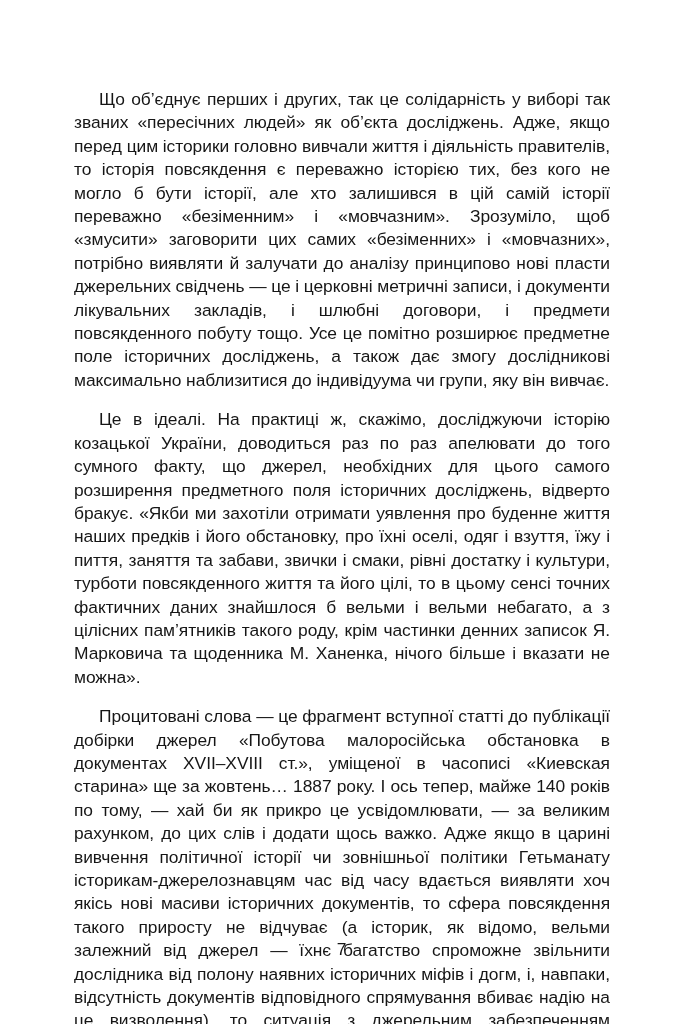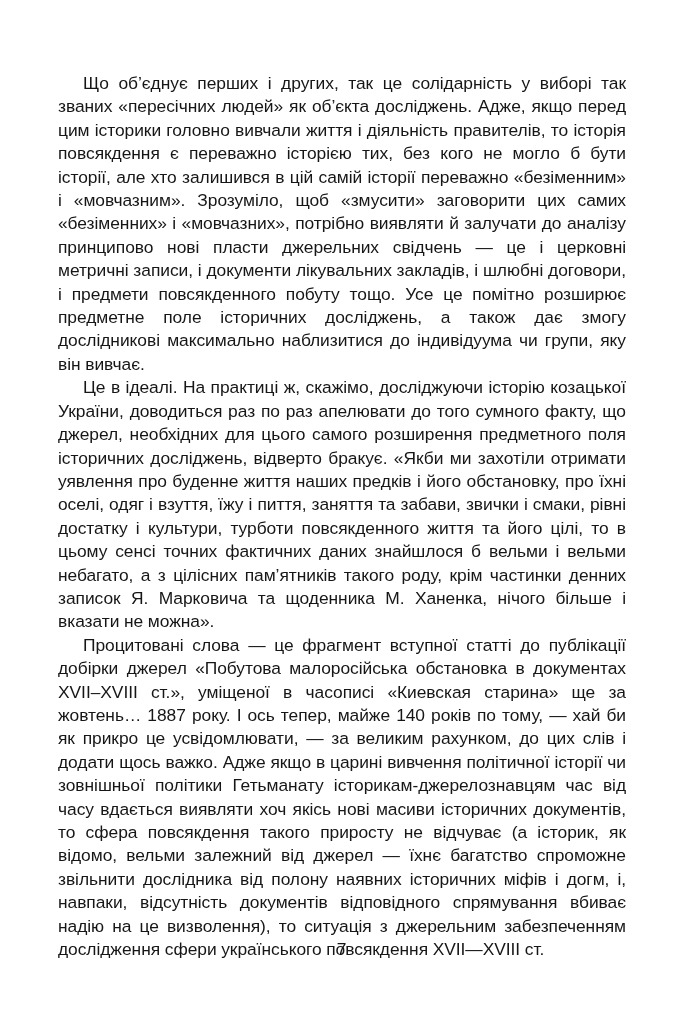--- a/index.html
+++ b/index.html
@@ -24,21 +24,21 @@
   }
 
   .text-block {
     position: absolute;
     left: 58px;
     top: 72px;
     width: 568px;
   }
 
   .para {
-    margin: 0;
+    margin: 16px;
     text-indent: 25px;
     text-align: justify;
     text-justify: inter-word;
     font-size: 17.4px;
     line-height: 23.4px;
     color: #161616;
     font-weight: 400;
     letter-spacing: -0.05px;
     word-spacing: -0.1px;
     -webkit-font-smoothing: antialiased;

